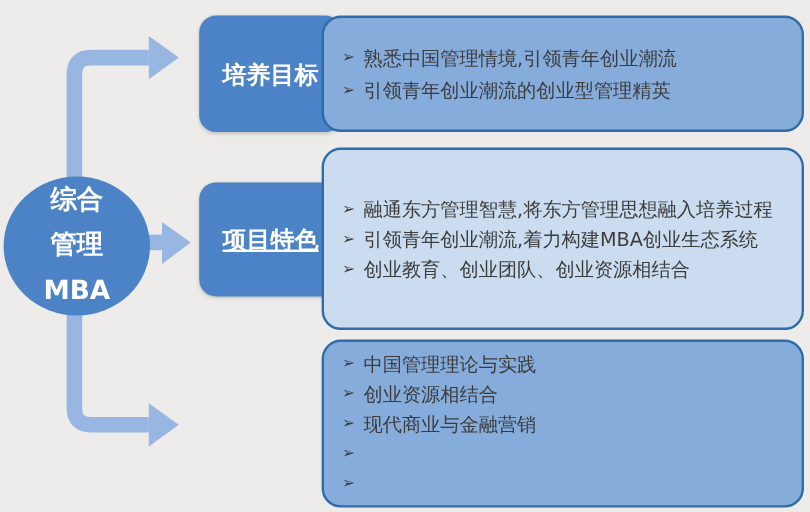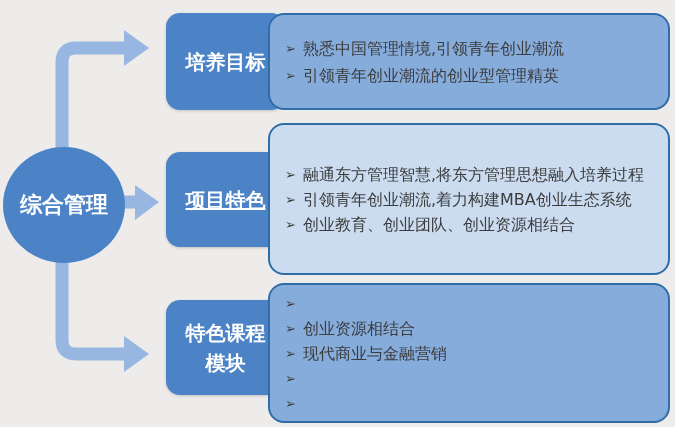--- a/index.html
+++ b/index.html
@@ -34,21 +34,21 @@
   .arrow-head  { fill: var(--arrow-blue); stroke: none; }
 
   .center-circle {
     position: absolute;
     left: 3px; top: 147px;
     width: 122px; height: 116px;
     background: var(--primary-blue);
     border-radius: 50%;
     z-index: 2;
     display: flex;
-    flex-direction: row;
+    flex-direction: column;
     align-items: center;
     justify-content: center;
     color: var(--text-white);
     font-weight: bold;
     font-size: 22px;
     line-height: 38px;
     text-align: center;
   }
 
   .label-box {
@@ -119,31 +119,28 @@
     </g>
     <g>
       <path class="arrow-shaft" d="M62 230 L62 340 Q62 354 76 354 L124 354"></path>
       <polygon class="arrow-head" points="124,336 124,372 149,354"></polygon>
     </g>
   </svg>
 
   <div class="center-circle">
     <div>综合</div>
     <div>管理</div>
+    <div>MBA</div>
   </div>
 
   <div class="label-box label-1">
     <div>培养目标</div>
   </div>
   <div class="label-box label-2">
     <div>项目特色</div>
-  </div>
-  <div class="label-box label-3">
-    <div>特色课程</div>
-    <div>模块</div>
   </div>
 
   <div class="content-box content-1">
     <div class="line">
       <span class="bullet">➢</span>
       <span>熟悉中国管理情境,引领青年创业潮流</span>
     </div>
     <div class="line">
       <span class="bullet">➢</span>
       <span>引领青年创业潮流的创业型管理精英</span>
@@ -161,20 +158,21 @@
     </div>
     <div class="line">
       <span class="bullet">➢</span>
       <span>创业教育、创业团队、创业资源相结合</span>
     </div>
   </div>
 
   <div class="content-box content-3">
     <div class="line">
       <span class="bullet">➢</span>
+      <span>中国管理理论与实践</span>
     </div>
     <div class="line">
       <span class="bullet">➢</span>
       <span>创业资源相结合</span>
     </div>
     <div class="line">
       <span class="bullet">➢</span>
       <span>现代商业与金融营销</span>
     </div>
     <div class="line">

